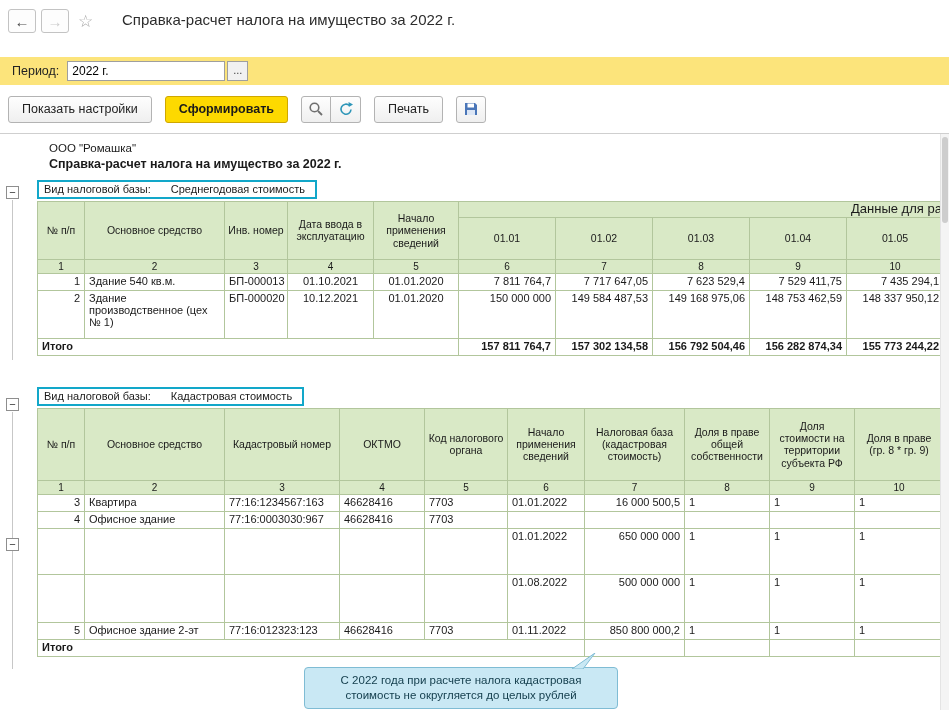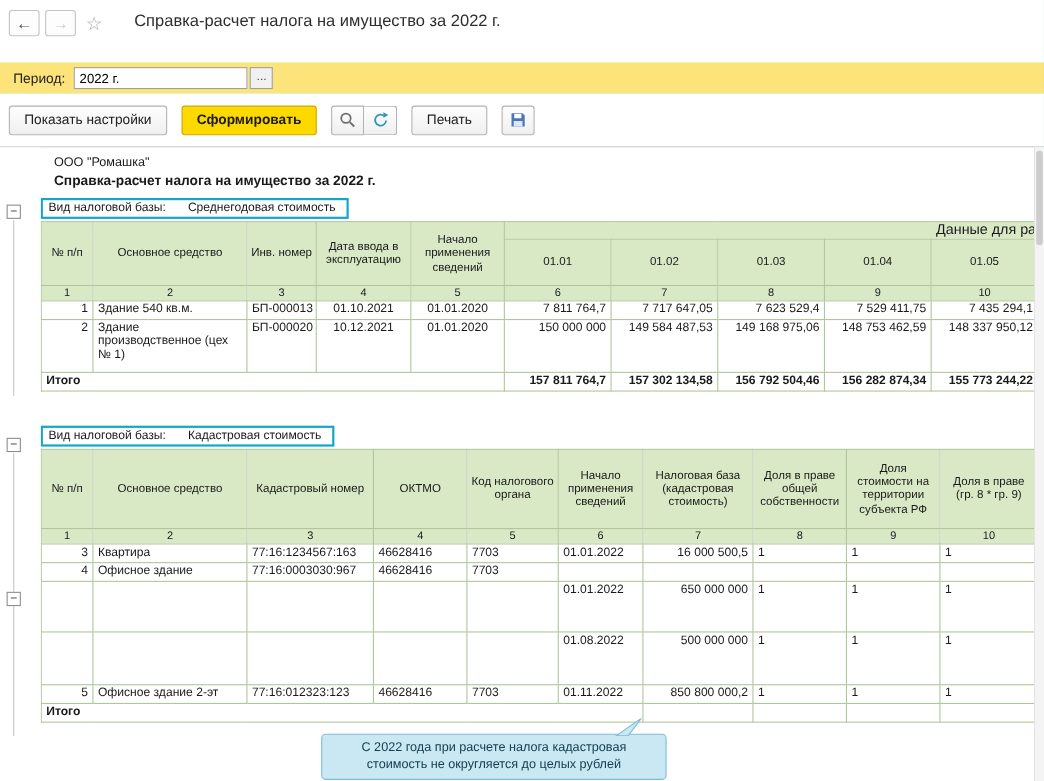--- a/index.html
+++ b/index.html
@@ -1,18 +1,18 @@
 <!DOCTYPE html>
 <html><head>
 <meta charset="utf-8">
 <style>
   * { margin:0; padding:0; box-sizing:border-box; }
   html,body { width:949px; height:710px; }
   body { font-family:"Liberation Sans", sans-serif; background:#fff; color:#1a1a1a; overflow:hidden; }
-  .screen { position:relative; width:949px; height:710px; background:#86efac; overflow:hidden; }
+  .screen { position:relative; width:949px; height:710px; background:#404040; overflow:hidden; }
 
   
   .navbar { position:absolute; top:0; left:0; width:100%; height:57px; background:#fff; }
   .nav-controls { position:absolute; top:9px; left:8px; display:flex; gap:5px; }
   .nav-btn { width:28px; height:24px; border:1px solid #c3c3c3; border-radius:3px; background:#fdfdfd;
              display:flex; align-items:center; justify-content:center; font-size:15px; cursor:pointer; }
   .nav-btn.back { color:#4a4a4a; }
   .nav-btn.fwd { color:#ccc; }
   .nav-btn.back::before { content:"←"; }
   .nav-btn.fwd::before { content:"→"; }
@@ -76,21 +76,21 @@
   .span-head { padding:0 !important; height:15px; }
   .span-head .sh-text { margin-left:392px; white-space:nowrap; font-size:13px; text-align:left; }
   .t1-months th { height:42px; }
   .t2-head th { height:72px; }
   tr.r-short td { height:17px; }
   tr.r-tall td { height:48px; }
   tr.sub1 td { height:46px; }
   tr.sub2 td { height:48px; }
 
   
-  .callout { position:absolute; left:292px; top:667px; width:314px; background:#c9e8f4;
+  .callout { position:absolute; left:304px; top:667px; width:314px; background:#c9e8f4;
              border:1px solid #7fbcd4; border-radius:4px; padding:5px 12px; font-size:11.5px;
              text-align:center; line-height:1.3; color:#16404f; z-index:5; }
   .callout-tail { position:absolute; top:-15px; right:20px; }
 
   
   .vscroll { position:absolute; top:0; right:0; width:9px; bottom:0; background:#f4f4f4; border-left:1px solid #e4e4e4; }
   .vthumb { position:absolute; top:3px; left:1px; width:6px; height:86px; background:#cdcdcd; border-radius:3px; cursor:pointer; }
 </style>
 </head>
 <body>

